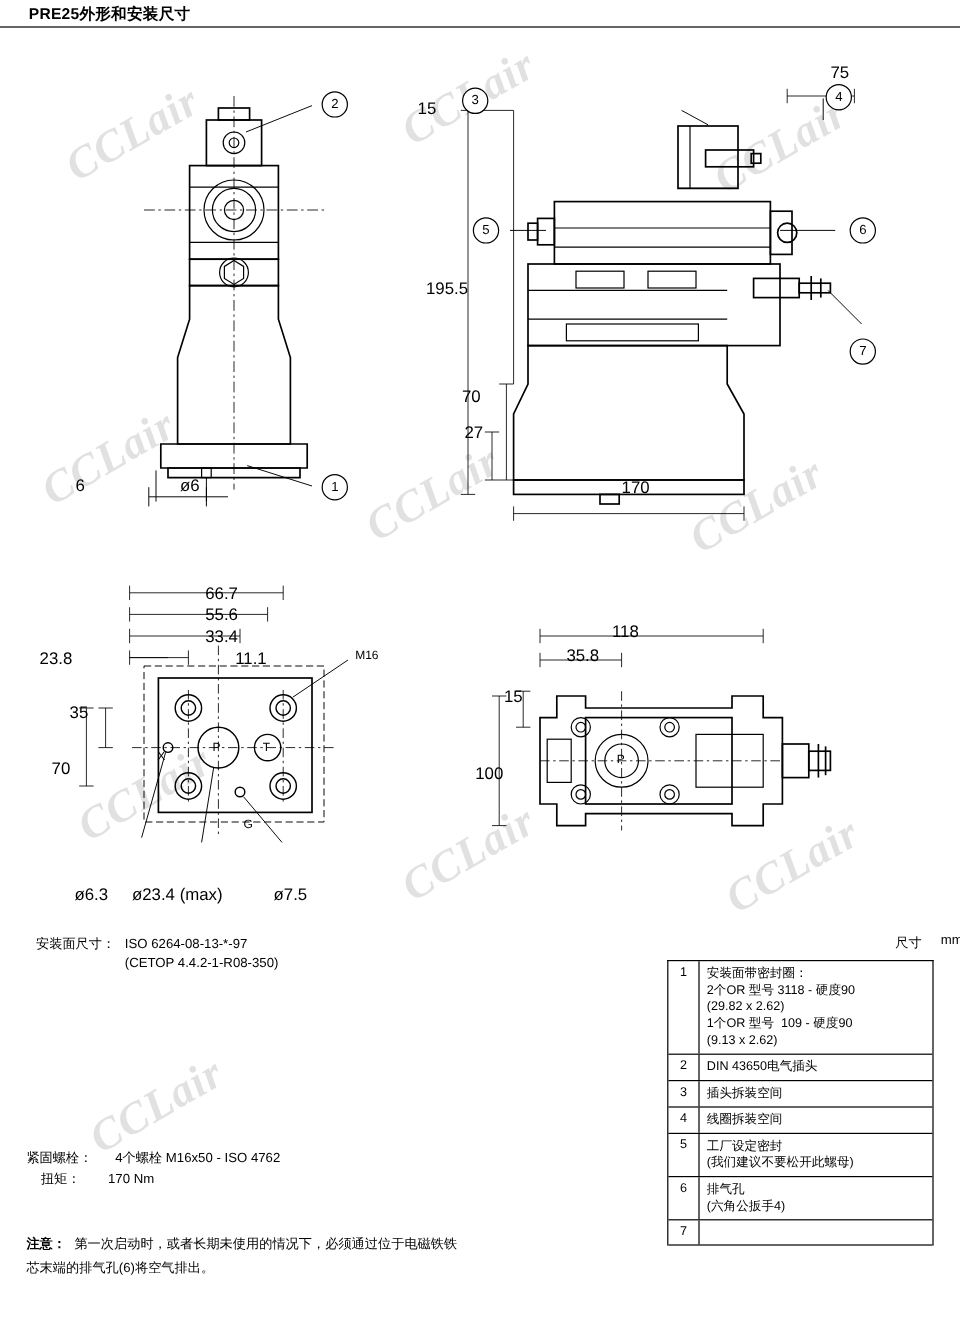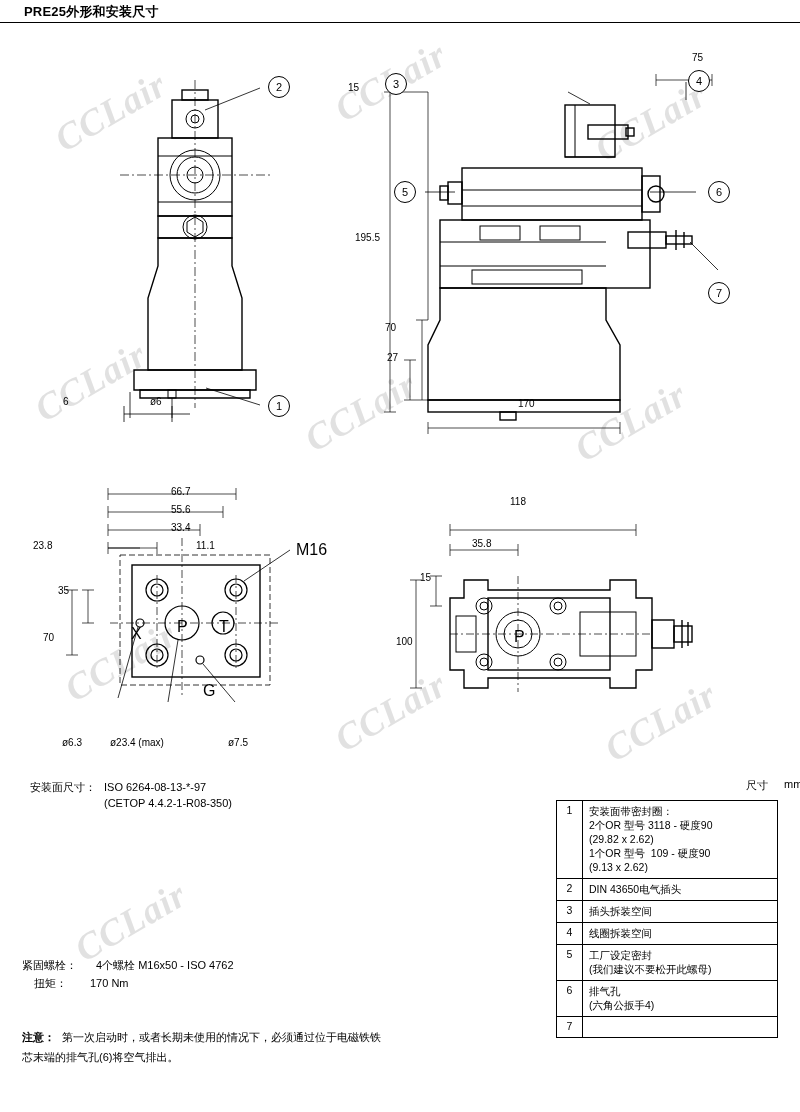--- a/index.html
+++ b/index.html
@@ -33,22 +33,22 @@
     opacity:.55;
     transform:rotate(-30deg);
     white-space:nowrap;
     user-select:none;
     letter-spacing:1px;
   }
   .bub{
     position:absolute;width:22px;height:22px;border:1px solid #000;border-radius:50%;
     font-size:11px;text-align:center;line-height:21px;background:#fff;box-sizing:border-box;
   }
-  .dim{position:absolute;font-size:10px;white-space:nowrap;}
-  .lbl{position:absolute;font-size:16px;white-space:nowrap;}
+  .dim{position:absolute;font-size:14px;white-space:nowrap;}
+  .lbl{position:absolute;font-size:10px;white-space:nowrap;}
 
   
   .note{position:absolute;font-size:11px;line-height:15px;white-space:pre;}
   .note-b{font-weight:bold;}
 
   
   .legend{
     position:absolute;left:556px;top:800px;width:222px;
     border:1px solid #000;border-bottom:none;box-sizing:border-box;
   }
@@ -347,21 +347,21 @@
         <line x1="88" y1="24" x2="88" y2="36"></line>
       <line x1="6" y1="56" x2="6" y2="86"></line>
       <line x1="0" y1="56" x2="12" y2="56"></line>
         <line x1="0" y1="86" x2="12" y2="86"></line>
       <line x1="-14" y1="60" x2="-14" y2="168"></line>
       <line x1="-20" y1="60" x2="-8" y2="60"></line>
         <line x1="-20" y1="168" x2="-8" y2="168"></line>
     </g>
   </svg>
 
-  <div class="dim" style="left:510px;top:496px;">118</div>
+  <div class="dim" style="left:510px;top:518px;">118</div>
   <div class="dim" style="left:472px;top:538px;">35.8</div>
   <div class="dim" style="left:420px;top:572px;">15</div>
   <div class="dim" style="left:396px;top:636px;">100</div>
   <div class="lbl" style="left:514px;top:628px;">P</div>
 
   <div class="note" style="left:30px;top:780px;">安装面尺寸：</div>
   <div class="note" style="left:104px;top:780px;">ISO 6264-08-13-*-97</div>
   <div class="note" style="left:104px;top:796px;">(CETOP 4.4.2-1-R08-350)</div>
 
   <div class="note" style="left:22px;top:958px;">紧固螺栓：</div>

